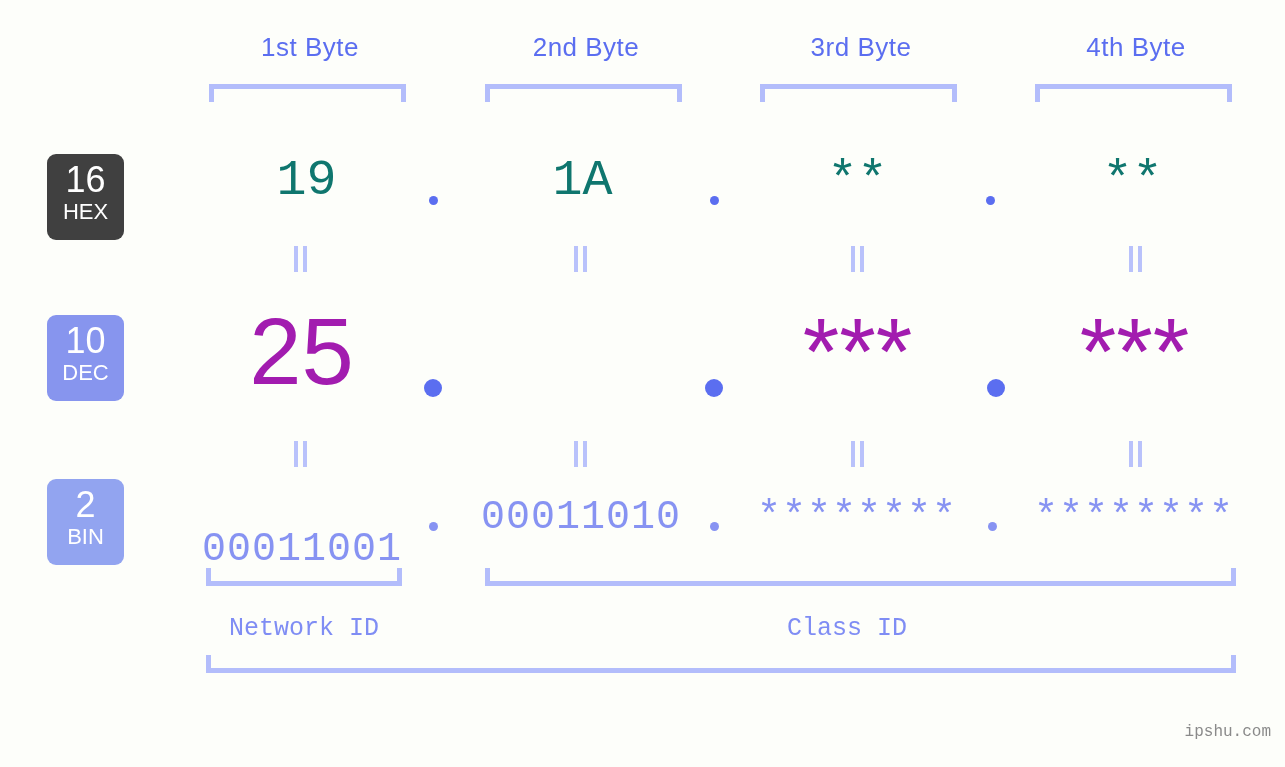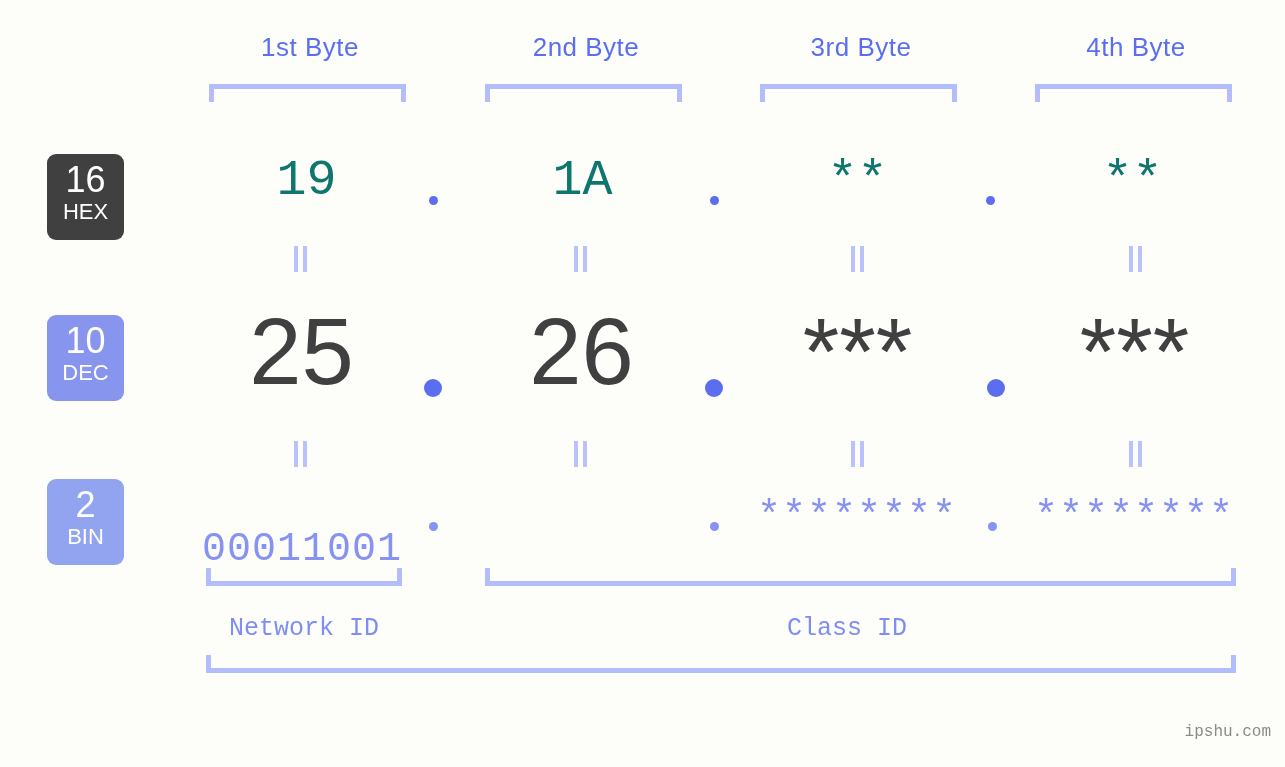--- a/index.html
+++ b/index.html
@@ -88,21 +88,21 @@
 
   .hex-val {
     font-size: 50px;
     line-height: 50px;
     color: #0f766e;
     font-family: Liberation Mono, monospace;
   }
   .dec-val {
     font-size: 94px;
     line-height: 94px;
-    color: #404040;
+    color: #a21caf;
     font-family: "Liberation Sans", sans-serif;
   }
   .bin-val {
     font-size: 40px;
     line-height: 40px;
     color: #8793f2;
     font-family: "Liberation Mono", monospace;
     letter-spacing: 1px;
   }
 
@@ -209,21 +209,20 @@
   <div class="eq" style="left:850px; top:246px;">
       <i></i>
       <i></i>
     </div>
   <div class="eq" style="left:1128px; top:246px;">
       <i></i>
       <i></i>
     </div>
 
   <div class="cell dec-val" style="left:203px; top:305px; width:197px;">25</div>
-  <div class="cell dec-val" style="left:483px; top:305px; width:197px;">26</div>
   <div class="cell dec-val" style="left:759px; top:305px; width:197px;">***</div>
   <div class="cell dec-val" style="left:1036px; top:305px; width:197px;">***</div>
 
   <div class="dot big" style="left:424px; top:379px;"></div>
   <div class="dot big" style="left:705px; top:379px;"></div>
   <div class="dot big" style="left:987px; top:379px;"></div>
 
   <div class="eq" style="left:293px; top:441px;">
       <i></i>
       <i></i>
@@ -235,20 +234,21 @@
   <div class="eq" style="left:850px; top:441px;">
       <i></i>
       <i></i>
     </div>
   <div class="eq" style="left:1128px; top:441px;">
       <i></i>
       <i></i>
     </div>
 
   <div class="cell bin-val" style="left:202px; top:498px; width:200px;margin-top:32px;">00011001</div>
+  <div class="cell bin-val" style="left:481px; top:498px; width:200px;">00011010</div>
   <div class="cell bin-val" style="left:757px; top:498px; width:200px;">********</div>
   <div class="cell bin-val" style="left:1034px; top:498px; width:200px;">********</div>
 
   <div class="dot mono" style="left:429px; top:522px;"></div>
   <div class="dot mono" style="left:710px; top:522px;"></div>
   <div class="dot mono" style="left:988px; top:522px;"></div>
 
   <div class="bracket-bottom" style="left:206px; top:568px; width:196px;"></div>
   <div class="bracket-bottom" style="left:485px; top:568px; width:751px;"></div>
 

